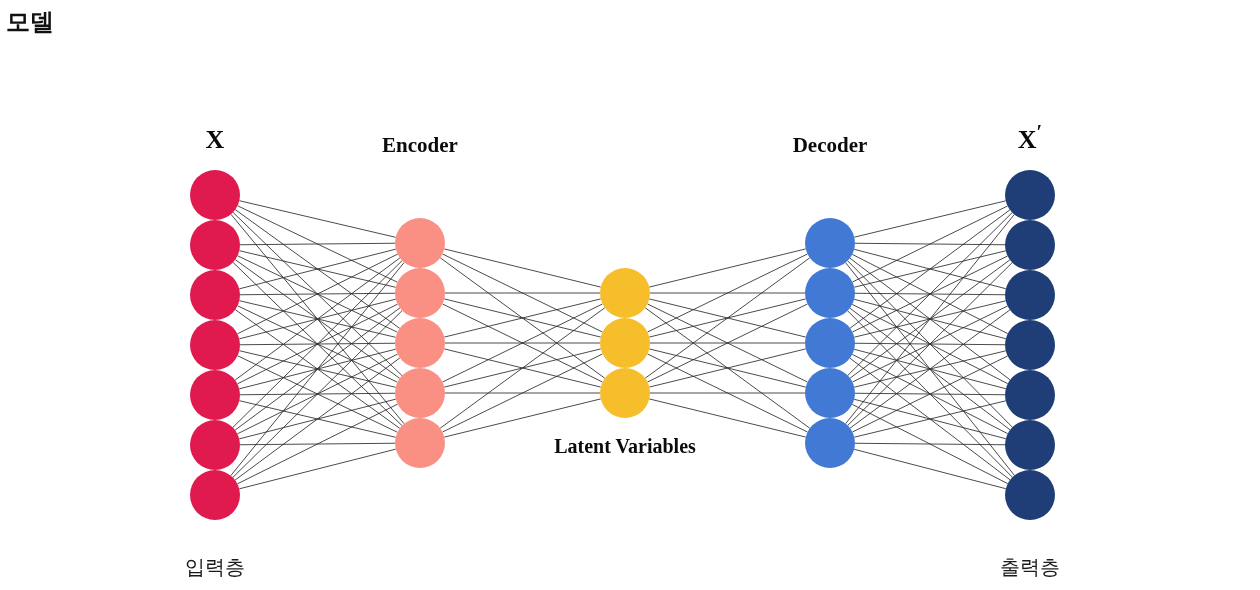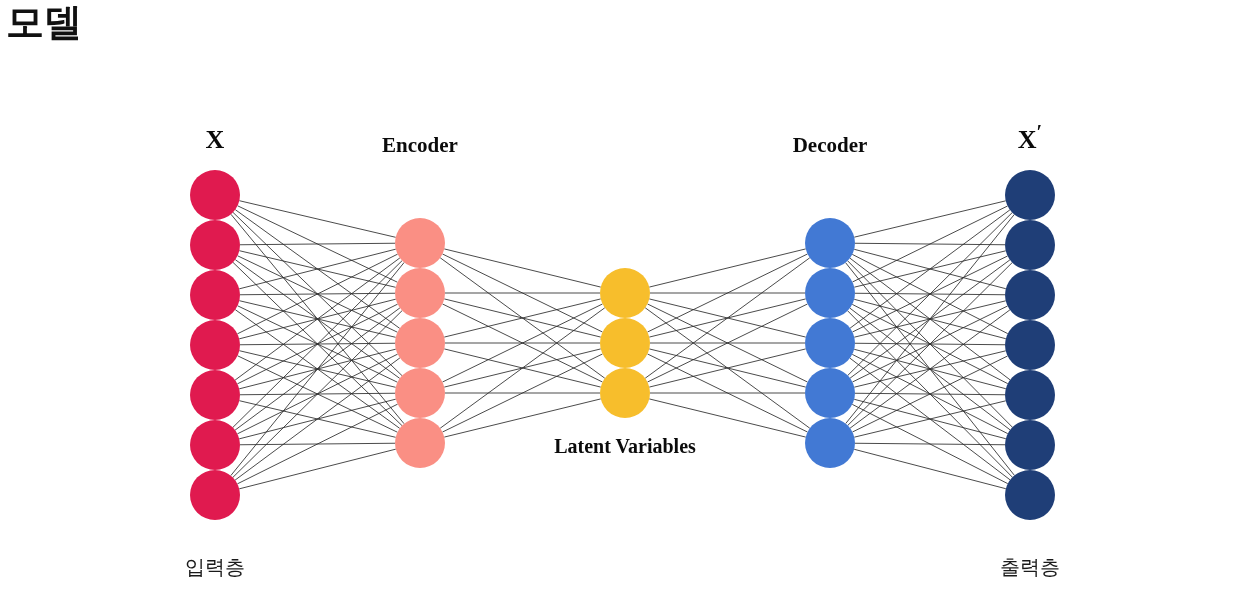--- a/index.html
+++ b/index.html
@@ -14,21 +14,21 @@
     position: relative;
     overflow: hidden;
     font-family: "Liberation Sans", sans-serif;
     background: #ffffff;
   }
   #page-title {
     position: absolute;
     left: 6px;
     top: 2px;
     font-family: "Liberation Sans", sans-serif;
-    font-size: 38px;
+    font-size: 24px;
     font-weight: 700;
     color: #111111;
     letter-spacing: 0px;
     line-height: 40px;
     white-space: nowrap;
   }
   #diagram-wrap {
     position: absolute;
     left: 0;
     top: 0;

